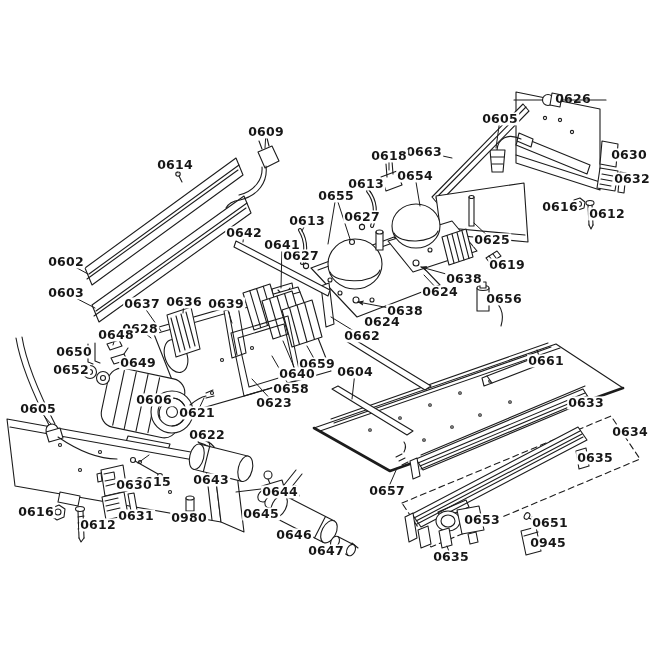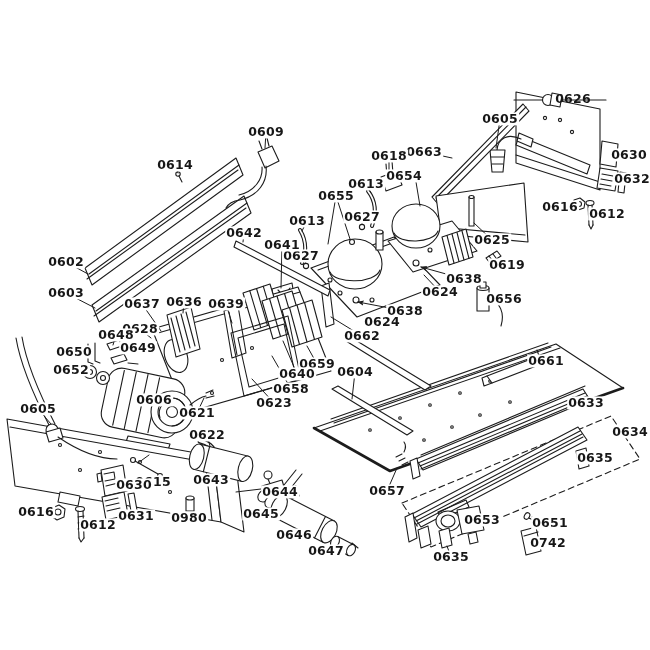--- a/index.html
+++ b/index.html
@@ -444,21 +444,21 @@
       <div class="part-label" style="left: 266px; top: 132px;">0609</div>
       <div class="part-label strike" style="left: 573px; top: 99px;">0626</div>
       <div class="part-label" style="left: 500px; top: 119px;">0605</div>
       <div class="part-label" style="left: 629px; top: 155px;">0630</div>
       <div class="part-label" style="left: 632px; top: 179px;">0632</div>
       <div class="part-label" style="left: 560px; top: 207px;">0616</div>
       <div class="part-label" style="left: 607px; top: 214px;">0612</div>
       <div class="part-label" style="left: 424px; top: 152px;">0663</div>
       <div class="part-label" style="left: 389px; top: 156px;">0618</div>
       <div class="part-label" style="left: 366px; top: 184px;">0613</div>
-      <div class="part-label" style="left: 404px; top: 176px;">0654</div>
+      <div class="part-label" style="left: 415px; top: 176px;">0654</div>
       <div class="part-label" style="left: 336px; top: 196px;">0655</div>
       <div class="part-label" style="left: 362px; top: 217px;">0627</div>
       <div class="part-label" style="left: 307px; top: 221px;">0613</div>
       <div class="part-label" style="left: 301px; top: 256px;">0627</div>
       <div class="part-label" style="left: 244px; top: 233px;">0642</div>
       <div class="part-label" style="left: 282px; top: 245px;">0641</div>
       <div class="part-label" style="left: 492px; top: 240px;">0625</div>
       <div class="part-label" style="left: 507px; top: 265px;">0619</div>
       <div class="part-label" style="left: 504px; top: 299px;">0656</div>
       <div class="part-label" style="left: 464px; top: 279px;">0638</div>
@@ -466,37 +466,37 @@
       <div class="part-label" style="left: 405px; top: 311px;">0638</div>
       <div class="part-label" style="left: 382px; top: 322px;">0624</div>
       <div class="part-label" style="left: 362px; top: 336px;">0662</div>
       <div class="part-label" style="left: 355px; top: 372px;">0604</div>
       <div class="part-label" style="left: 142px; top: 304px;">0637</div>
       <div class="part-label" style="left: 184px; top: 302px;">0636</div>
       <div class="part-label" style="left: 226px; top: 304px;">0639</div>
       <div class="part-label" style="left: 140px; top: 329px;">0628</div>
       <div class="part-label" style="left: 116px; top: 335px;">0648</div>
       <div class="part-label" style="left: 74px; top: 352px;">0650</div>
-      <div class="part-label" style="left: 138px; top: 348px; text-align: center;">0649</div>
+      <div class="part-label" style="left: 138px; top: 363px; text-align: center;">0649</div>
       <div class="part-label" style="left: 71px; top: 370px;">0652</div>
       <div class="part-label" style="left: 154px; top: 383px; margin-top: 17px;">0606</div>
       <div class="part-label" style="left: 197px; top: 413px;">0621</div>
       <div class="part-label" style="left: 207px; top: 435px;">0622</div>
       <div class="part-label" style="left: 317px; top: 364px;">0659</div>
       <div class="part-label" style="left: 297px; top: 374px;">0640</div>
       <div class="part-label" style="left: 291px; top: 389px;">0658</div>
       <div class="part-label" style="left: 274px; top: 403px;">0623</div>
       <div class="part-label" style="left: 546px; top: 361px;">0661</div>
       <div class="part-label" style="left: 586px; top: 403px;">0633</div>
       <div class="part-label" style="left: 630px; top: 432px;">0634</div>
       <div class="part-label" style="left: 595px; top: 458px;">0635</div>
       <div class="part-label" style="left: 387px; top: 491px;">0657</div>
       <div class="part-label" style="left: 482px; top: 520px;">0653</div>
       <div class="part-label" style="left: 550px; top: 523px;">0651</div>
-      <div class="part-label" style="left: 548px; top: 543px;">0742</div>
+      <div class="part-label" style="left: 548px; top: 543px;">0945</div>
       <div class="part-label" style="left: 451px; top: 557px;">0635</div>
       <div class="part-label" style="left: 211px; top: 480px;">0643</div>
       <div class="part-label" style="left: 236px; top: 492px; margin-left: 44px;">0644</div>
       <div class="part-label" style="left: 189px; top: 518px;">0980</div>
       <div class="part-label" style="left: 261px; top: 514px;">0645</div>
       <div class="part-label" style="left: 294px; top: 535px;">0646</div>
       <div class="part-label" style="left: 326px; top: 551px;">0647</div>
       <div class="part-label" style="left: 38px; top: 409px;">0605</div>
       <div class="part-label" style="left: 153px; top: 455px; margin-top: 27px;">0615</div>
       <div class="part-label" style="left: 134px; top: 485px;">0630</div>

